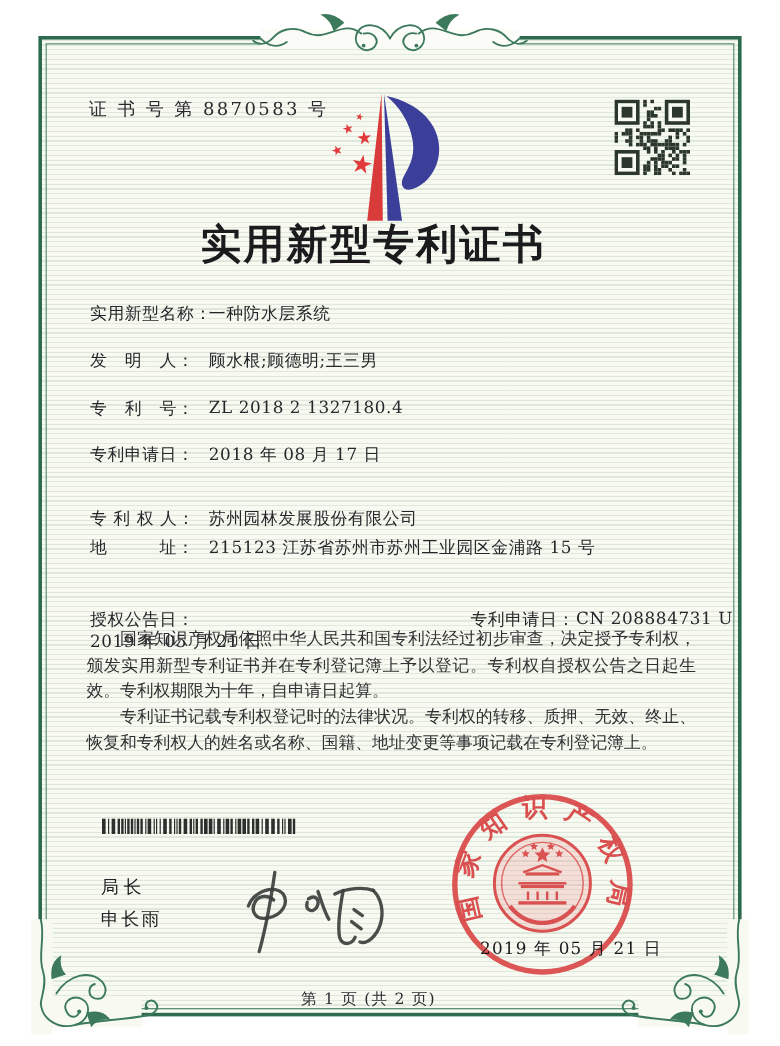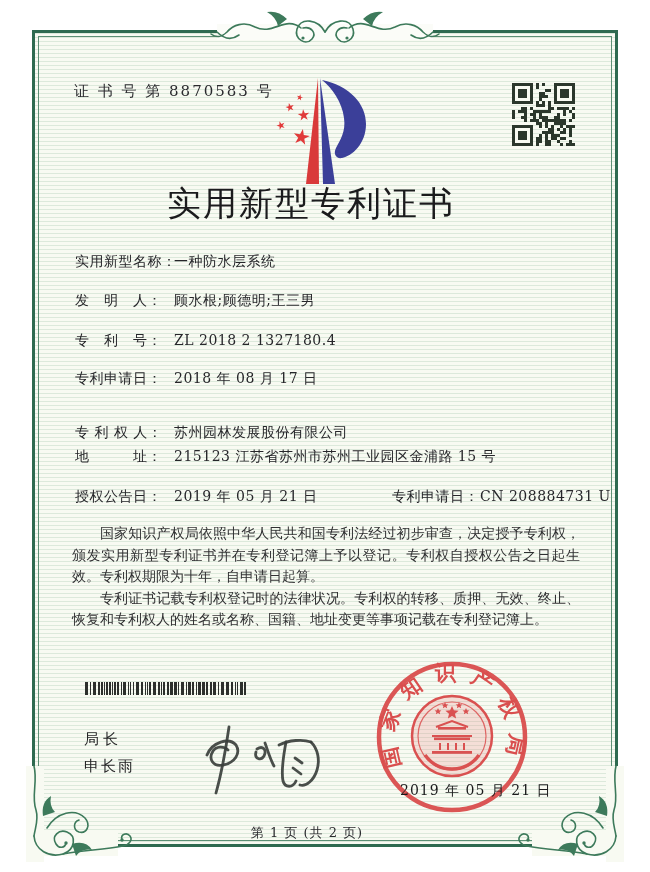--- a/index.html
+++ b/index.html
@@ -20,21 +20,21 @@
       rgba(122,172,138,0.22) 0px, rgba(122,172,138,0.22) 1px,
       rgba(255,255,255,0) 1px, rgba(255,255,255,0) 4px);
   }
   .fl path{stroke:#3d7a5b;stroke-width:1.6;fill:none;stroke-linecap:round;}
   .fl path.leaf{fill:#3d7a5b;stroke:none;}
   .fl circle{fill:#3d7a5b;}
 
   .cert-no{position:absolute;left:74px;top:82px;font-size:15px;letter-spacing:2px;color:#2a2a2e;}
   .title{
     position:absolute;left:0;top:181px;width:622px;text-align:center;
-    font-size:34px;font-weight:400;letter-spacing:2px;color:#1b1b1d;
+    font-size:34px;font-weight:700;letter-spacing:2px;color:#1b1b1d;
   }
 
   
   .logo{position:absolute;left:262px;top:72px;width:110px;height:118px;}
   .logo .star{position:absolute;color:#e13a3a;line-height:1;font-family:"DejaVu Sans",sans-serif;}
 
   .qr{position:absolute;left:512px;top:83px;width:63px;height:63px;}
 
   
   .frow{position:absolute;left:75px;display:flex;font-size:14px;color:#26262a;letter-spacing:0.5px;white-space:nowrap;}
@@ -282,21 +282,21 @@
     <span class="val">2018 年 08 月 17 日</span>
   </div>
   <div class="frow" style="top:424px">
     <span class="lbl">专 利 权 人：</span>
     <span class="val">苏州园林发展股份有限公司</span>
   </div>
   <div class="frow" style="top:448px">
     <span class="lbl">地　　　址：</span>
     <span class="val">215123 江苏省苏州市苏州工业园区金浦路 15 号</span>
   </div>
-  <div class="frow" style="top:488px;right:40px;">
+  <div class="frow" style="top:508px;right:40px;flex-direction:column;">
     <span class="lbl">授权公告日：</span>
     <span class="val">2019 年 05 月 21 日</span>
     <span class="pair2">
       <span class="lbl">专利申请日：</span>
       <span class="val">CN 208884731 U</span>
     </span>
   </div>
 
   <div class="body-text">
     <p>国家知识产权局依照中华人民共和国专利法经过初步审查，决定授予专利权，颁发实用新型专利证书并在专利登记簿上予以登记。专利权自授权公告之日起生效。专利权期限为十年，自申请日起算。</p>

